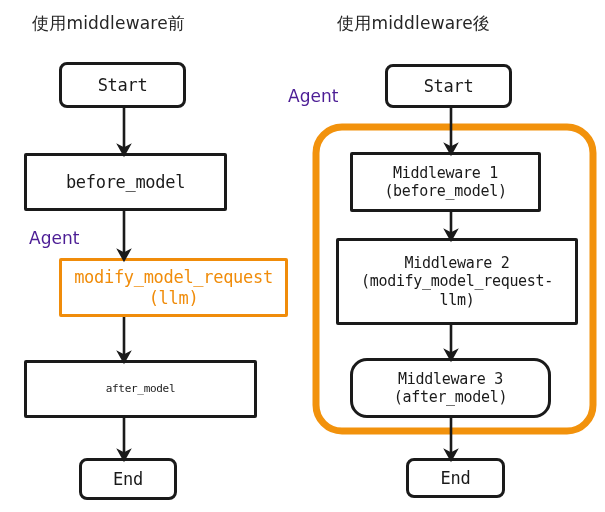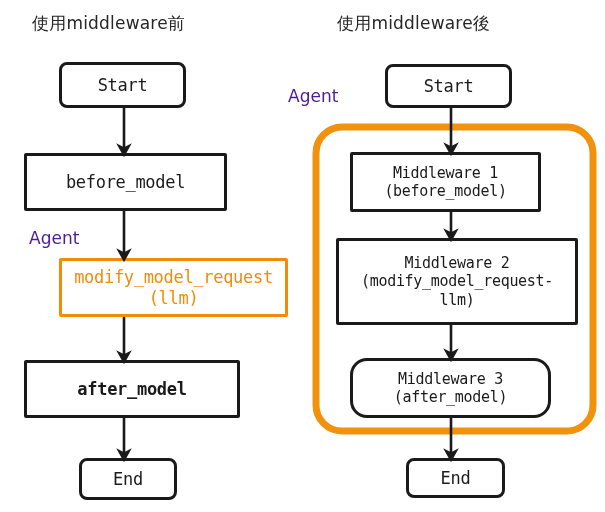--- a/index.html
+++ b/index.html
@@ -95,21 +95,21 @@
 
   <div class="node rect" style="left:24px; top:153px; width:203px; height:58px; font-size:17px;">
     <span class="txt">before_model</span>
   </div>
 
   <div class="node orange" style="left:13px; top:258px; width:229px; height:59px; font-size:17px;margin-left:46px;">
     <span class="txt">modify_model_request
 (llm)</span>
   </div>
 
-  <div class="node rect" style="left:24px; top:360px; width:216px; height:58px; font-size:17px;font-weight:bold;">
+  <div class="node rect" style="left:24px; top:360px; width:233px; height:58px; font-size:11px;">
     <span class="txt">after_model</span>
   </div>
 
   <div class="node term" style="left:79px; top:458px; width:98px; height:42px; font-size:17px;">
     <span class="txt">End</span>
   </div>
 
   <div class="node term" style="left:385px; top:64px; width:127px; height:44px; font-size:17px;">
     <span class="txt">Start</span>
   </div>

